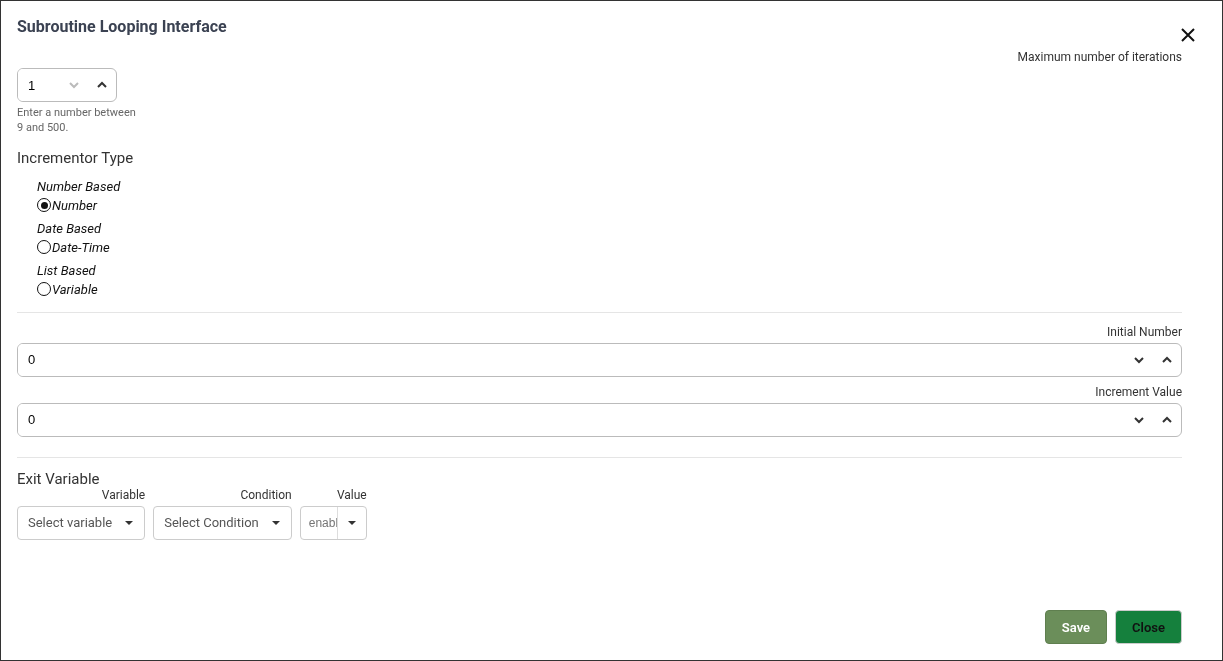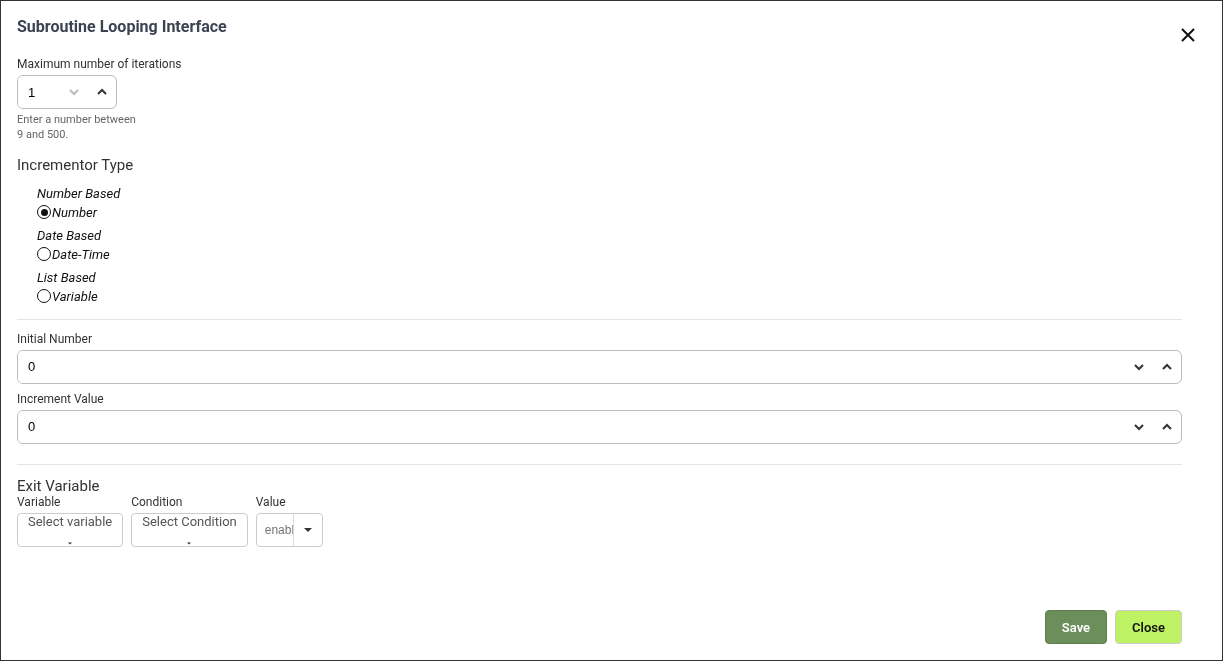--- a/index.html
+++ b/index.html
@@ -6,25 +6,25 @@
 body { font-family: -apple-system, BlinkMacSystemFont, "Segoe UI", Roboto, Helvetica, Arial, sans-serif; background: #fff; }
 .modal {
   position: relative;
   width: 1223px;
   height: 661px;
   border: 1px solid #333;
   padding: 16px 40px 16px 16px;
   display: flex;
   flex-direction: column;
 }
-.modal-title { font-size: 16px; font-weight: 700; color: #3b4252; margin-bottom: 21px; }
+.modal-title { font-size: 16px; font-weight: 700; color: #3b4252; margin-bottom: 14px; }
 .close-x { position: absolute; top: 22px; right: 22px; width: 24px; height: 24px; display:flex; align-items:center; justify-content:center; cursor:pointer; }
 .close-x svg { width: 16px; height: 16px; stroke: #111; stroke-width: 2; }
 
-.field-label { font-size: 12px; color: #333; margin-bottom: 4px; display:block; }
+.field-label { font-size: 12px; color: #333; margin-bottom: 4px; display:block;text-align:right; }
 .helper { font-size: 11px; color: #666; line-height: 1.35; margin-top: 4px; max-width: 120px; }
 
 .spinner {
   display: inline-flex;
   align-items: stretch;
   border: 1px solid #bbb;
   border-radius: 6px;
   height: 34px;
   overflow: hidden;
   background: #fff;
@@ -60,39 +60,39 @@
 .radio-dot.selected::after { content:""; width:7px; height:7px; background:#111; border-radius:50%; }
 
 .hr { border: none; border-top: 1px solid #e5e5e5; margin: 12px 0; }
 
 .exit-row { display:flex; gap: 8px; align-items:flex-end; }
 .exit-col .field-label { margin-bottom: 4px; }
 
 .select-box {
   display:flex; align-items:center; justify-content:space-between;
   border: 1px solid #ccc; border-radius: 4px; height: 34px;
-  padding: 0 10px; background:#fff; cursor:pointer; gap:12px;flex-direction:column;
+  padding: 0 10px; background:#fff; cursor:pointer; gap:12px;
 }
 .select-box .placeholder { font-size: 13px; color: #555; }
 .select-box svg { width: 10px; height: 10px; fill:#333; }
 
 .value-box {
   display:flex; align-items:center; border:1px solid #ccc; border-radius:4px; height:34px; overflow:hidden;
 }
 .value-box input {
   width: 36px; border:none; outline:none; padding: 0 0 0 8px; font-size:12px; color:#888;
 }
 .value-box .divider { width:1px; height:100%; background:#ddd; }
 .value-box .caret { width:28px; display:flex; align-items:center; justify-content:center; cursor:pointer; }
 .value-box .caret svg { width:10px; height:10px; fill:#333; }
 
 .footer { margin-top:auto; display:flex; justify-content:flex-end; gap:8px; padding-top: 12px; }
 .btn { height: 34px; padding: 0 16px; border-radius: 4px; font-size: 13px; font-weight:600; cursor:pointer; display:flex; align-items:center; }
 .btn-primary { background:#6b8e5a; color:#fff; border:1px solid #5f7f4f; }
-.btn-secondary { background:#bef264; color:#111; border:1px solid #ccc; }
+.btn-secondary { background:#15803d; color:#111; border:1px solid #ccc; }
 
 .field-block { margin-bottom: 8px; }
 </style>
 </head>
 <body>
 
 <div class="modal">
 
   <div class="modal-title">Subroutine Looping Interface</div>
 

